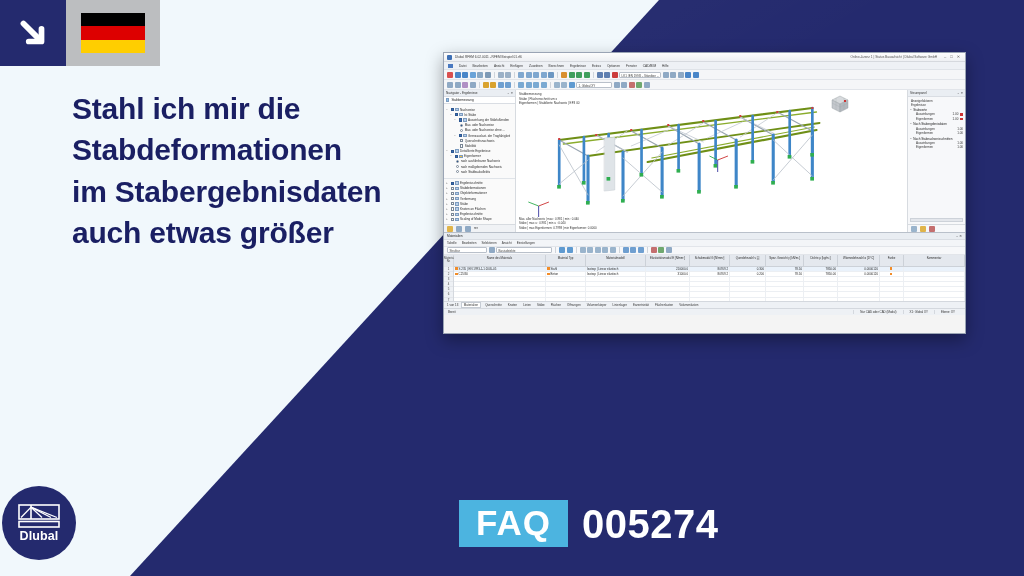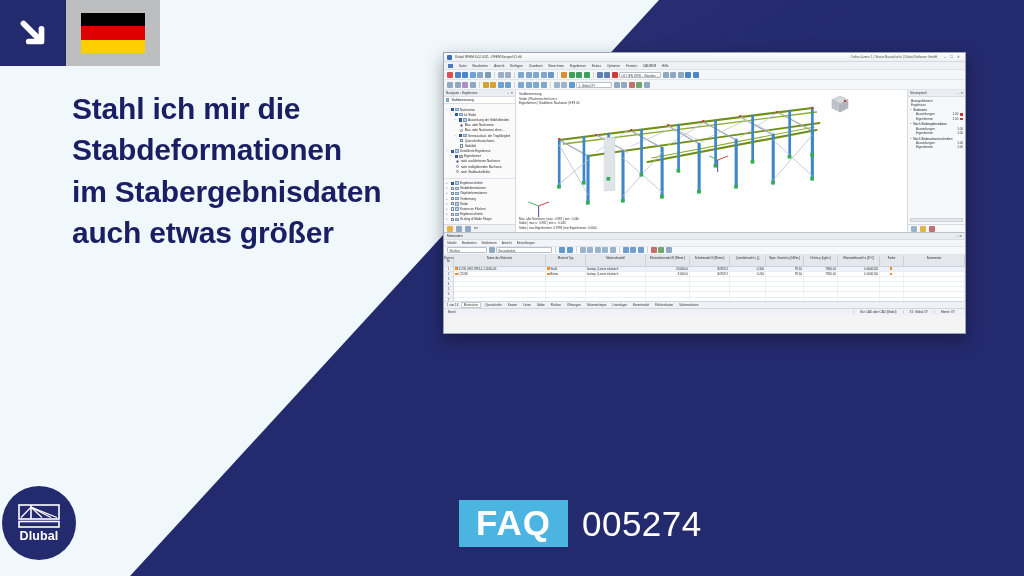--- a/index.html
+++ b/index.html
@@ -104,21 +104,21 @@
   .faq-chip {
     background: #4cb4e0;
     color: #ffffff;
     font-size: 35px; font-weight: bold;
     letter-spacing: 1px;
     padding: 5px 17px 7px 17px;
     line-height: 1;
   }
   .faq-number {
     color: #ffffff;
-    font-size: 35px; font-weight: normal;
+    font-size: 40px; font-weight: bold;
     letter-spacing: 0.5px;
     line-height: 1;
   }
 
   
   .app-window {
     position: absolute;
     left: 443px; top: 52px;
     width: 523px; height: 282px;
     background: #f4f4f4;

